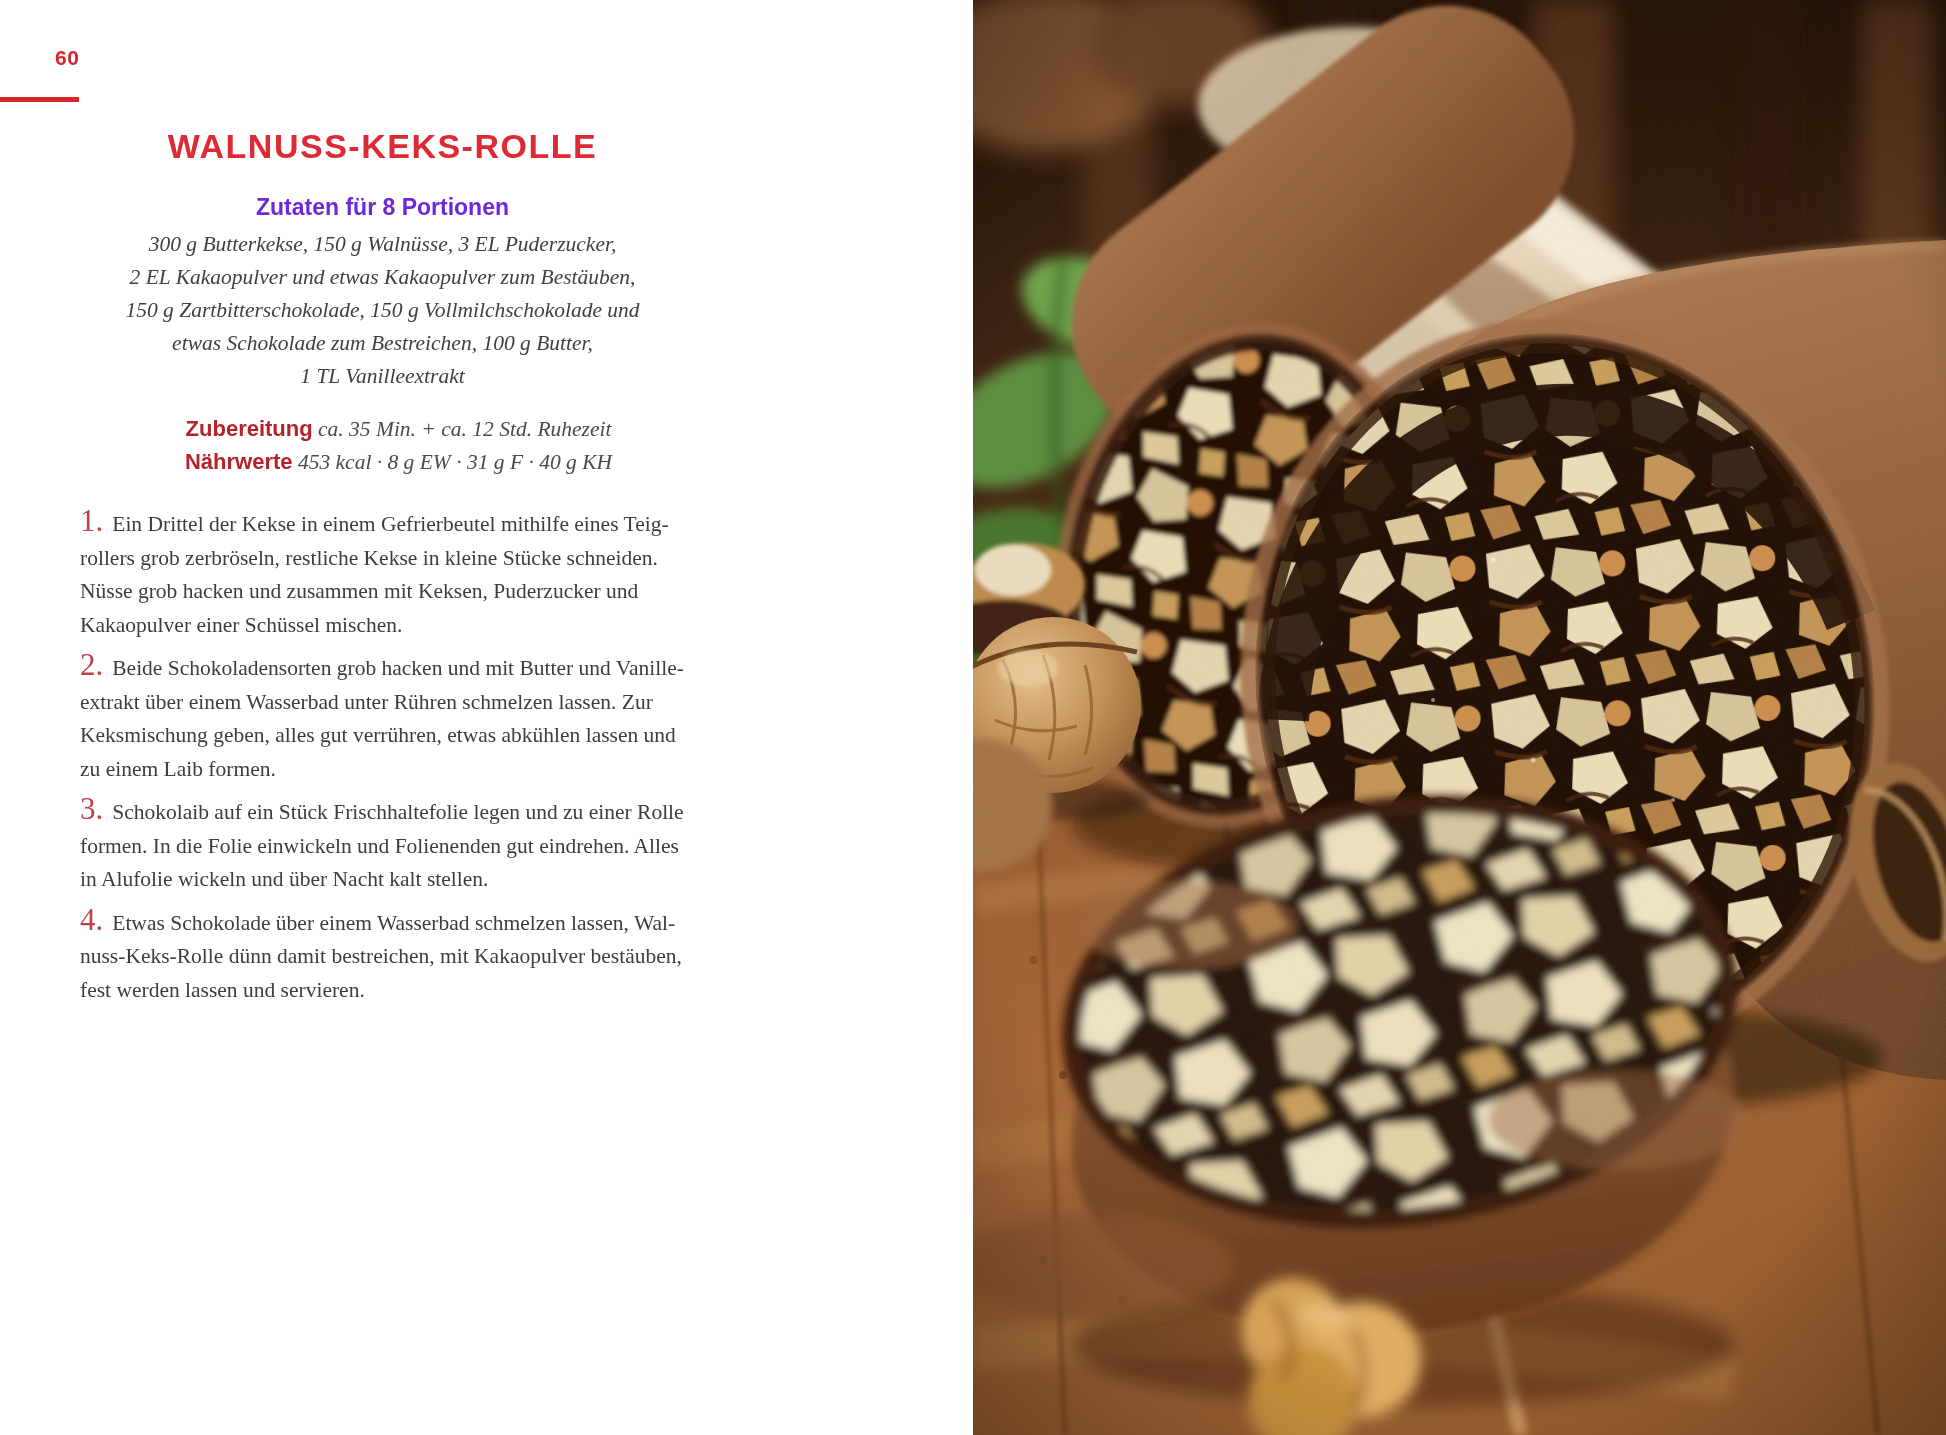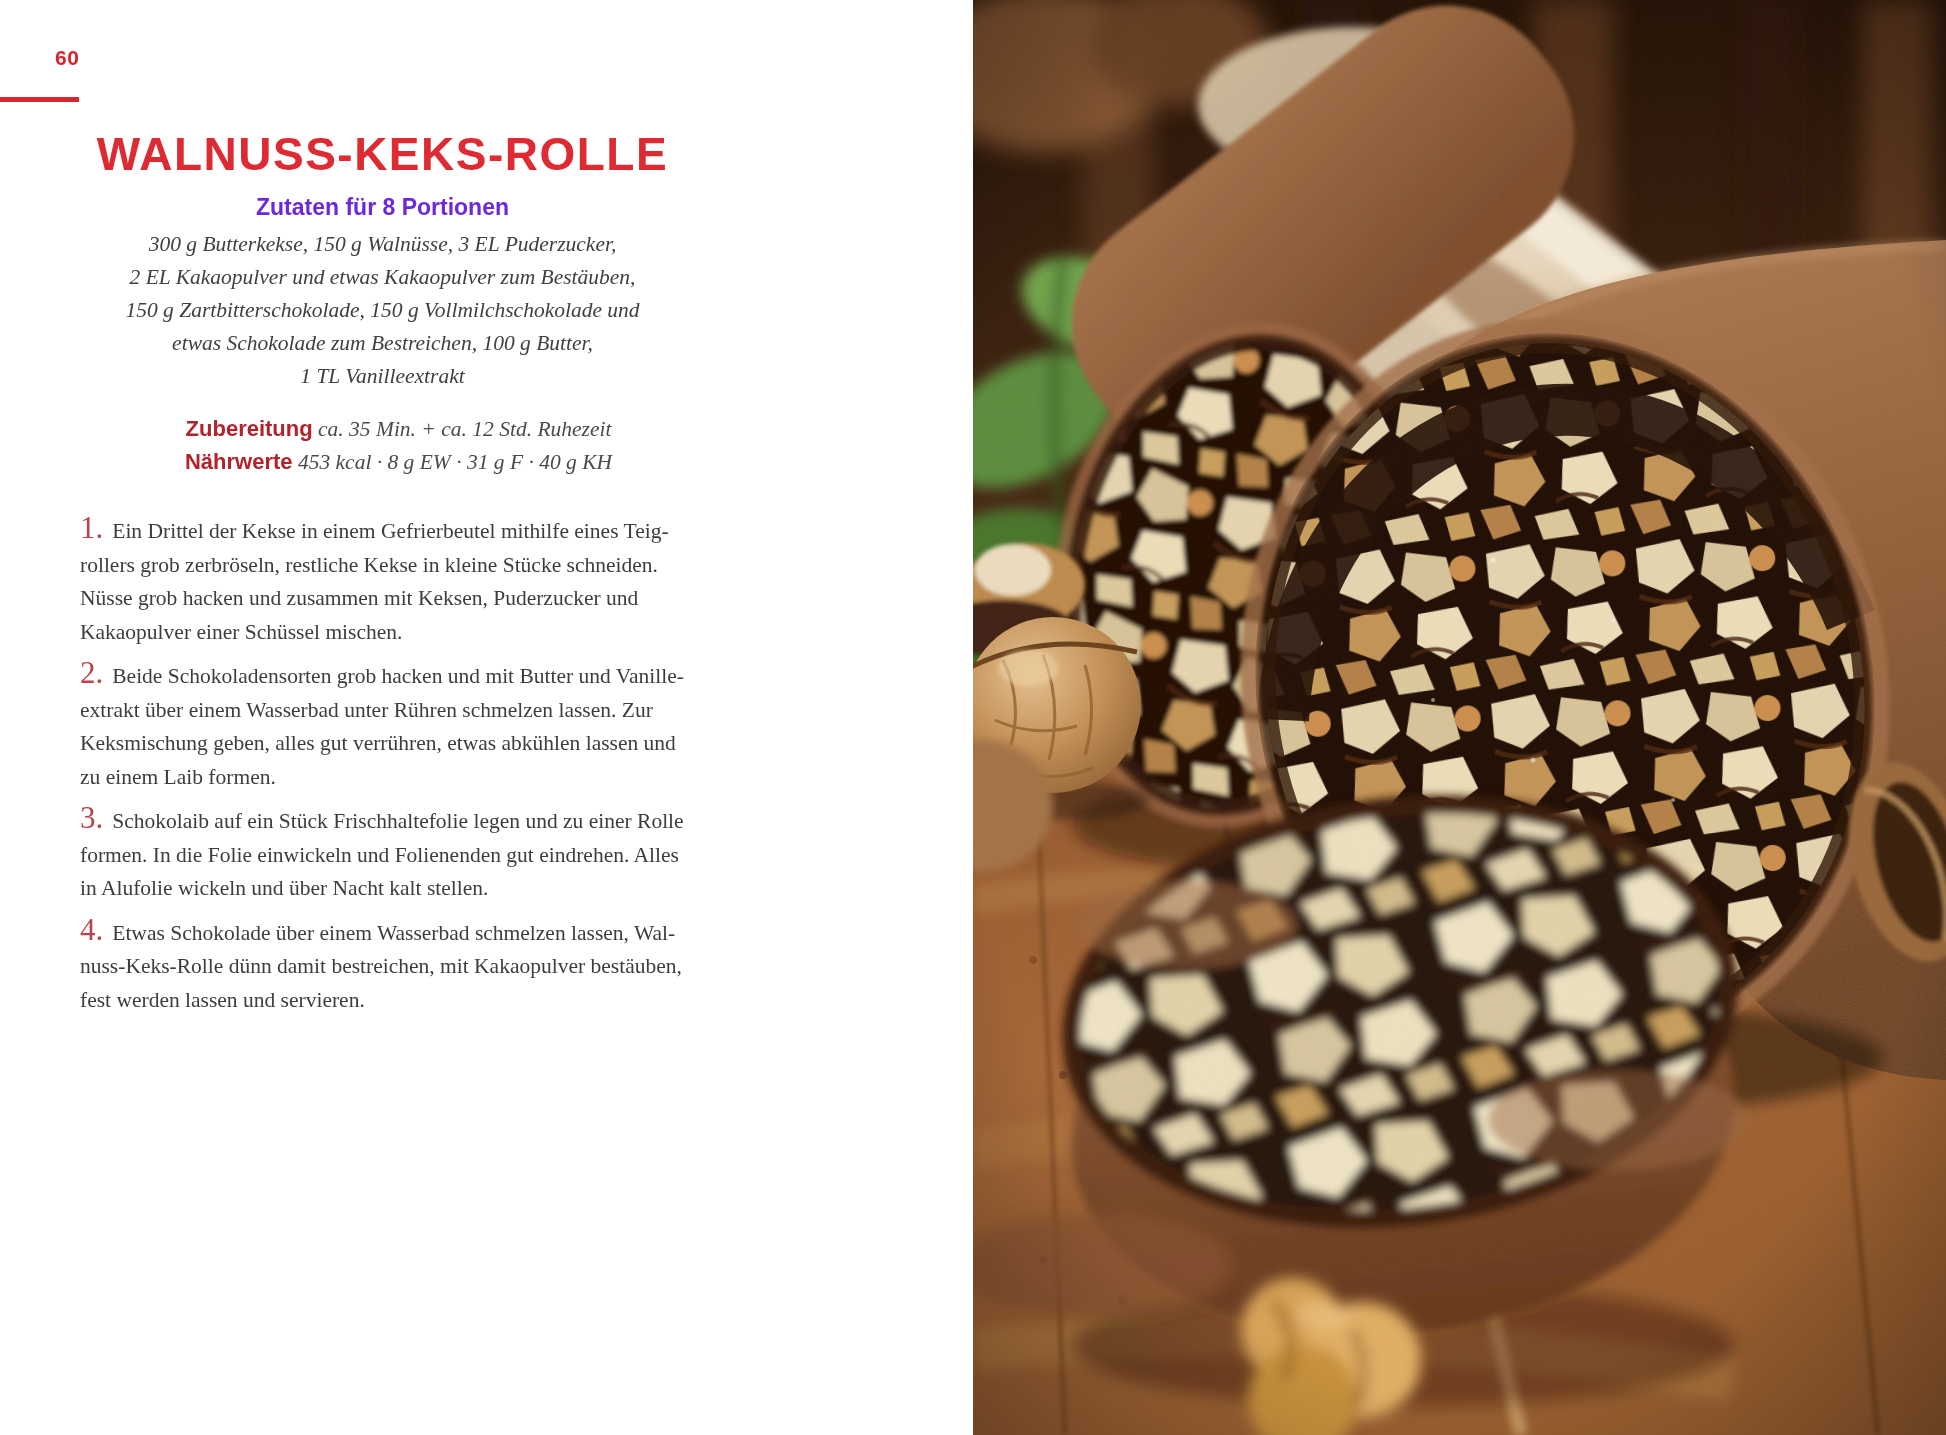--- a/index.html
+++ b/index.html
@@ -16,21 +16,21 @@
     position:absolute;left:55px;top:46px;
     font-family:"Liberation Sans",sans-serif;font-weight:700;
     font-size:21px;color:#d8262e;letter-spacing:.5px;
   }
   .red-rule{position:absolute;left:0;top:97px;width:79px;height:5px;background:#d8262e;}
 
   .recipe-title{
     position:absolute;left:0;top:96px;width:765px;
     text-align:center;
     font-family:"Liberation Sans",sans-serif;font-weight:700;
-    font-size:46px;line-height:54px;letter-spacing:1.5px;
+    font-size:34px;line-height:54px;letter-spacing:1.5px;
     color:#dd2a33;
   }
   .servings-heading{
     position:absolute;left:0;top:194px;width:765px;text-align:center;
     font-family:"Liberation Sans",sans-serif;font-weight:700;
     font-size:23px;color:#6d28d9;
   }
   .ingredients{
     position:absolute;left:0;top:228px;width:765px;text-align:center;
     font-style:italic;font-size:21.5px;line-height:33px;color:#404040;
@@ -41,21 +41,21 @@
     font-size:21.5px;line-height:32.5px;color:#4a4a4a;
   }
   .meta-line{margin:0;}
   .meta-label{
     font-family:"Liberation Sans",sans-serif;font-weight:700;
     font-style:normal;font-size:22px;color:#b2232c;
   }
   .meta-value{font-style:italic;}
 
   .steps{position:absolute;left:80px;top:504px;width:680px;}
-  .step{margin:8px 0 7px 0;font-size:21.5px;line-height:33.5px;color:#3d3d3d;}
+  .step{margin:1px 0 7px 0;font-size:21.5px;line-height:33.5px;color:#3d3d3d;}
   .step-num{
     font-family:"Liberation Serif",serif;
     font-size:31px;line-height:1;color:#b9444b;margin-right:9px;
     vertical-align:baseline;
   }
   .step-text{white-space:pre;}
 </style>
 </head>
 <body>
 

